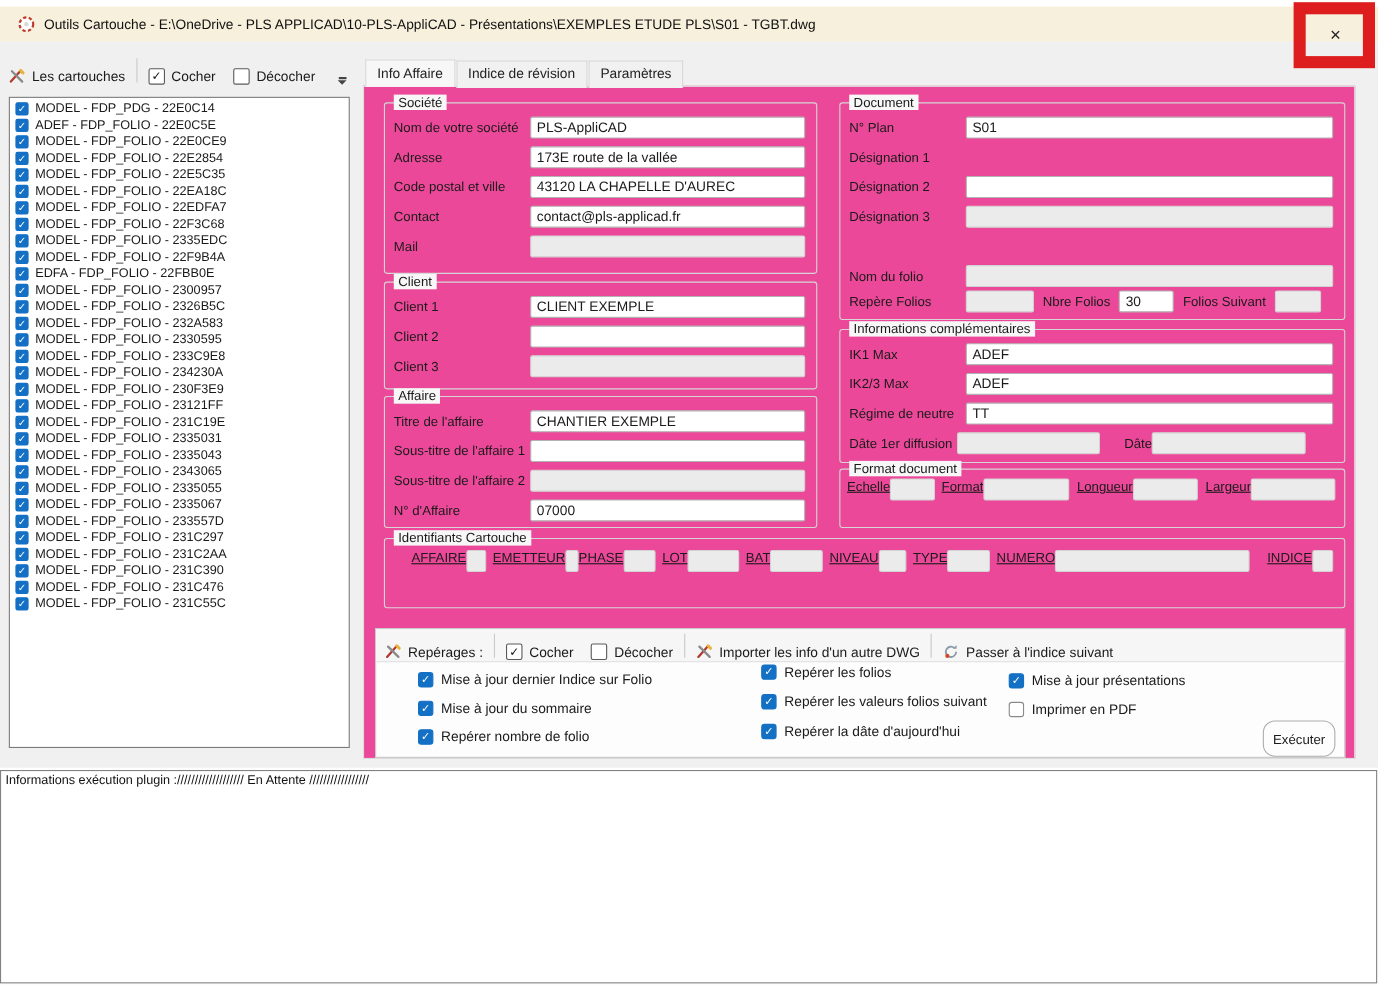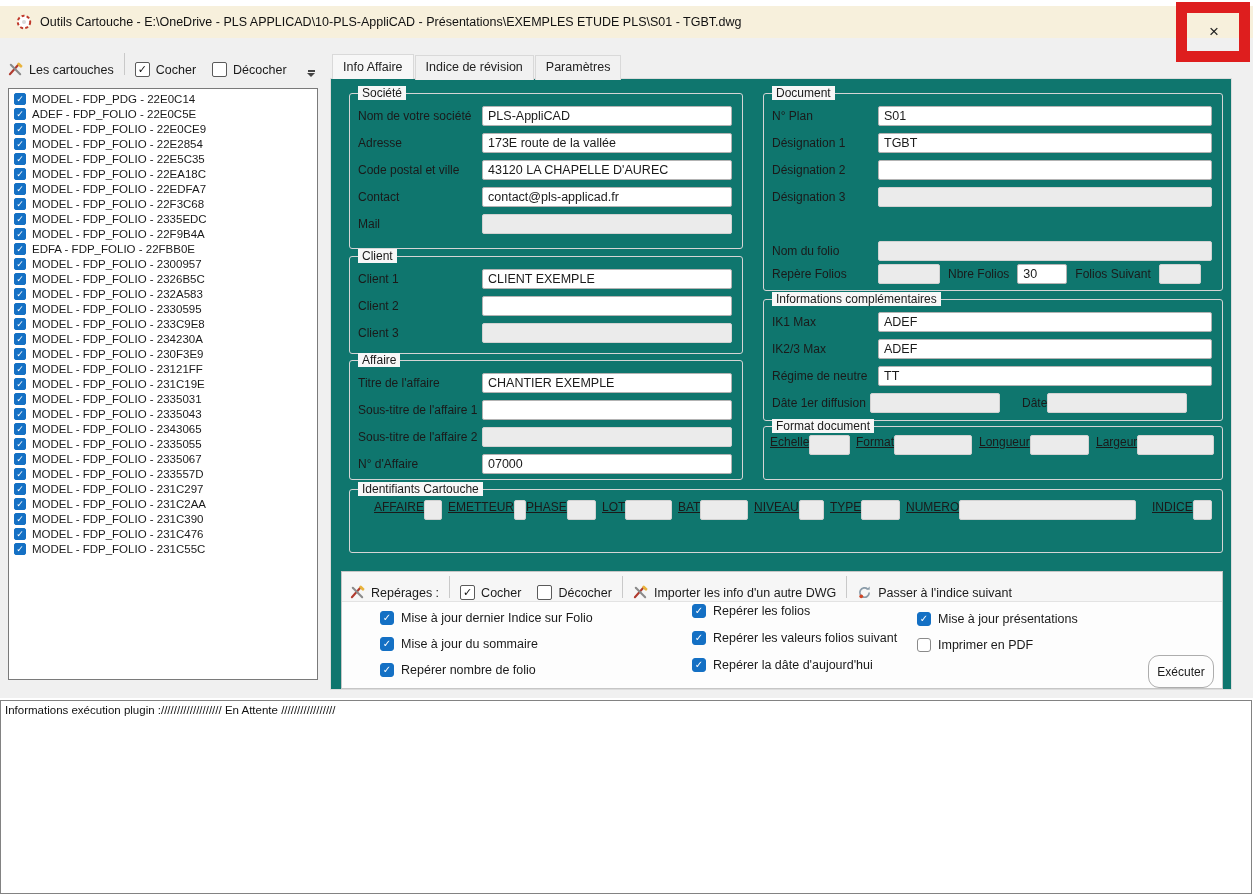--- a/index.html
+++ b/index.html
@@ -35,21 +35,21 @@
 
   
   .cartouche-list { position:absolute; left:8px; top:50px; width:310px; height:592px; background:#fff; border:1px solid #7A7A7A; padding:2px 2px; overflow:hidden; }
   .list-item { display:flex; align-items:center; gap:6px; height:15px; font-size:11.5px; padding-left:3px; white-space:nowrap; }
 
   
   .tabstrip { position:absolute; left:332px; top:17px; display:flex; z-index:2;text-align:right; }
   .tab { font-size:12.5px; padding:4px 10px 5px 10px; background:#F1F1F1; border:1px solid #D9D9D9; border-bottom:none; margin-right:1px; color:#222; }
   .tab.active { background:#F7F7F7; padding-top:5px; position:relative; top:-1px; }
 
-  .tabpage { position:absolute; left:330px; top:40px; width:902px; height:612px; background:#0f766e; border:1px solid #DCDCDC; }
+  .tabpage { position:absolute; left:330px; top:40px; width:902px; height:612px; background:#ec4899; border:1px solid #DCDCDC; }
 
   
   .group { position:absolute; border:1px solid #D5D5D5; border-radius:3px; }
   .gtitle { position:absolute; top:-8px; left:8px; background:#F7F7F7; padding:0 4px; font-size:12px; color:#1a1a1a; white-space:nowrap; }
   .rows { position:absolute; top:12px; left:8px; right:10px; display:flex; flex-direction:column; gap:7px; }
   .form-row { display:flex; align-items:center; height:20px; }
   .form-row .flabel { width:124px; font-size:12px; flex:0 0 auto; }
   .field { flex:1; height:20px; background:#fff; border:1px solid #B3B3B3; border-radius:2px; font-size:12.5px; padding:2px 5px; white-space:nowrap; overflow:hidden; }
   .form-row.disabled .field, .field.disabled { background:#EBEBEB; border-color:#D2D2D2; color:#666; }
 
@@ -339,21 +339,20 @@
 
       <div class="group group-doc" style="left:432px; top:14px; width:460px; height:198px;">
         <span class="gtitle">Document</span>
         <div class="rows">
             <div class="form-row">
             <span class="flabel">N° Plan</span>
             <div class="field">S01</div>
           </div>
             <div class="form-row">
             <span class="flabel">Désignation 1</span>
-            <div class="field">TGBT</div>
           </div>
             <div class="form-row">
             <span class="flabel">Désignation 2</span>
             <div class="field"></div>
           </div>
             <div class="form-row disabled">
             <span class="flabel">Désignation 3</span>
             <div class="field"></div>
           </div>
             <div class="form-row disabled">

